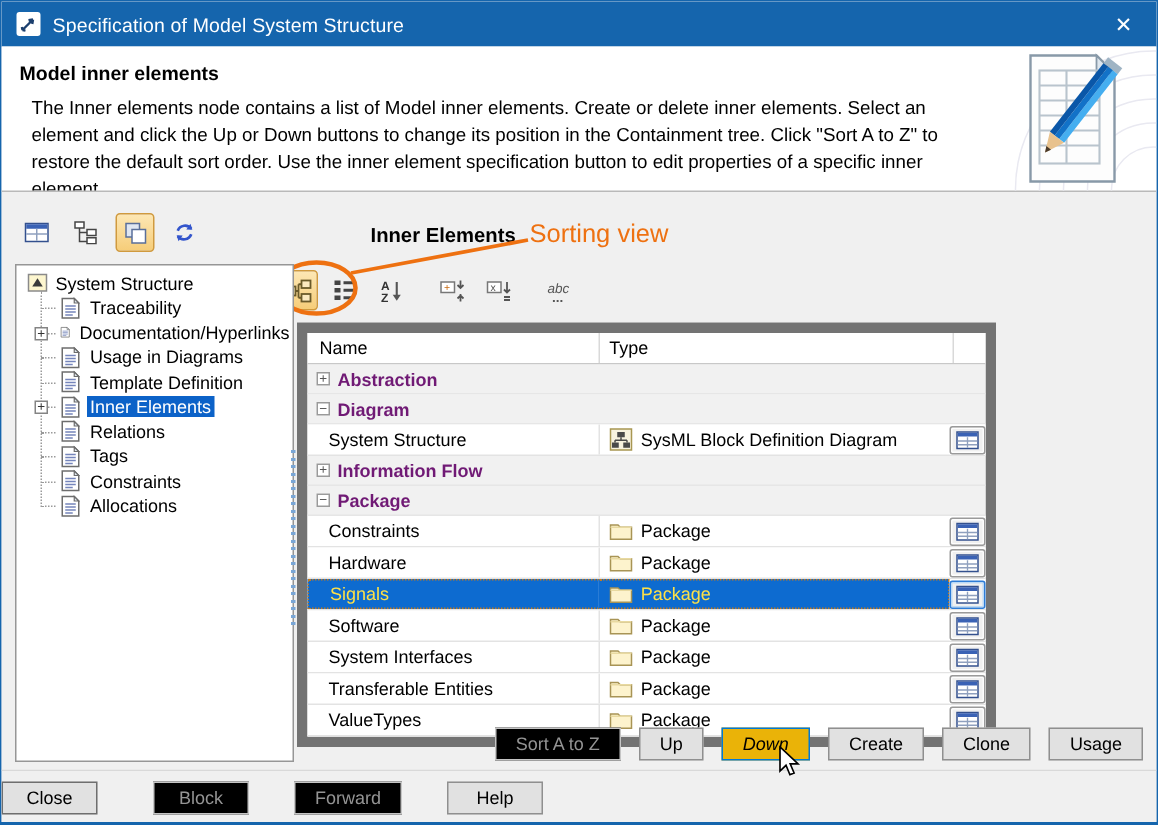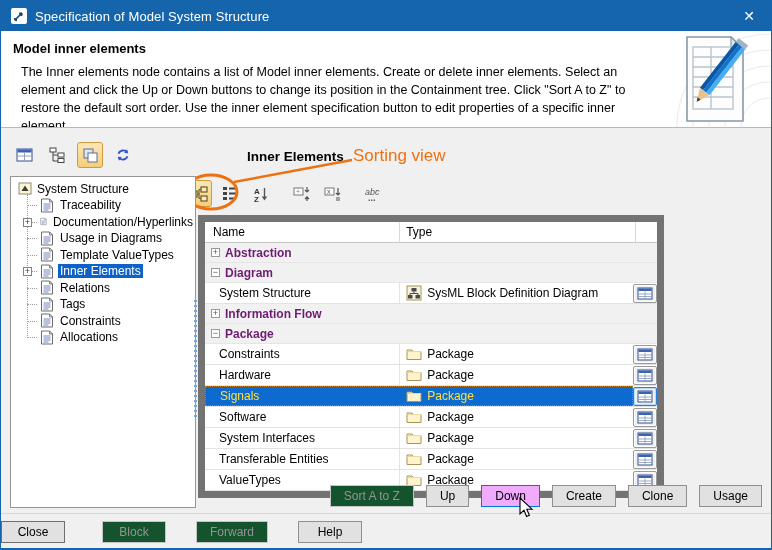--- a/index.html
+++ b/index.html
@@ -72,22 +72,22 @@
   .trow.sel .cell-name { border-top:1px dotted #c47a1f; border-bottom:1px dotted #c47a1f; border-left:1px dotted #c47a1f; }
   .trow.sel .cell-type { border-top:1px dotted #c47a1f; border-bottom:1px dotted #c47a1f; border-right:1px dotted #c47a1f; }
   .specbtn { width:24px; height:19px; background:#f0f0f0; border:1px solid #9a9a9a; border-radius:2px; display:flex; align-items:center; justify-content:center; box-shadow:inset 0 0 0 1px #fdfdfd; }
   .specbtn.focus { border:1px solid #2e7cd6; box-shadow:inset 0 0 0 1px #bcd9f5; }
 
   
   .actionrow { position:absolute; right:9px; top:357px; display:flex; gap:12px; }
   .btn { height:22px; min-width:43px; padding:0 13px; font-size:12px; font-family:"Liberation Sans","DejaVu Sans",sans-serif;
          background:#e1e1e1; border:1px solid #8f8f8f; color:#000; display:flex; align-items:center; justify-content:center; }
   .btn.wide { min-width:84px; }
-  .btn.disabled { background:#14532d; border-color:#c5c5c5; color:#949494; }
-  .btn.hover { background:#f0abfc; border-color:#0078d7; }
+  .btn.disabled { background:#000000; border-color:#c5c5c5; color:#949494; }
+  .btn.hover { background:#eab308; border-color:#0078d7;font-style:italic; }
 
   
   .footer { height:36px; background:#f0f0f0; border-top:1px solid #d9d9d9; display:flex; align-items:center; padding-right:15px; gap:30px; }
   .footer .btn { min-width:64px; }
   .footer .btn.close { margin-right:7px; border-color:#6e6e6e; }
 
   
   .cursor { position:absolute; left:518px; top:369px; z-index:10; pointer-events:none; }
 </style>
 </head>
@@ -289,21 +289,21 @@
         <div class="titem">
             <svg class="ticon" width="14" height="15">
               <use href="#sym-doc"></use>
             </svg>
             <span class="tlabel">Usage in Diagrams</span>
           </div>
         <div class="titem">
             <svg class="ticon" width="14" height="15">
               <use href="#sym-doc"></use>
             </svg>
-            <span class="tlabel">Template ValueTypes</span>
+            <span class="tlabel">Template Definition</span>
           </div>
         <div class="titem sel">
             <span class="texp">+</span>
             <svg class="ticon" width="14" height="15">
               <use href="#sym-doc"></use>
             </svg>
             <span class="tlabel">Inner Elements</span>
           </div>
         <div class="titem">
             <svg class="ticon" width="14" height="15">

